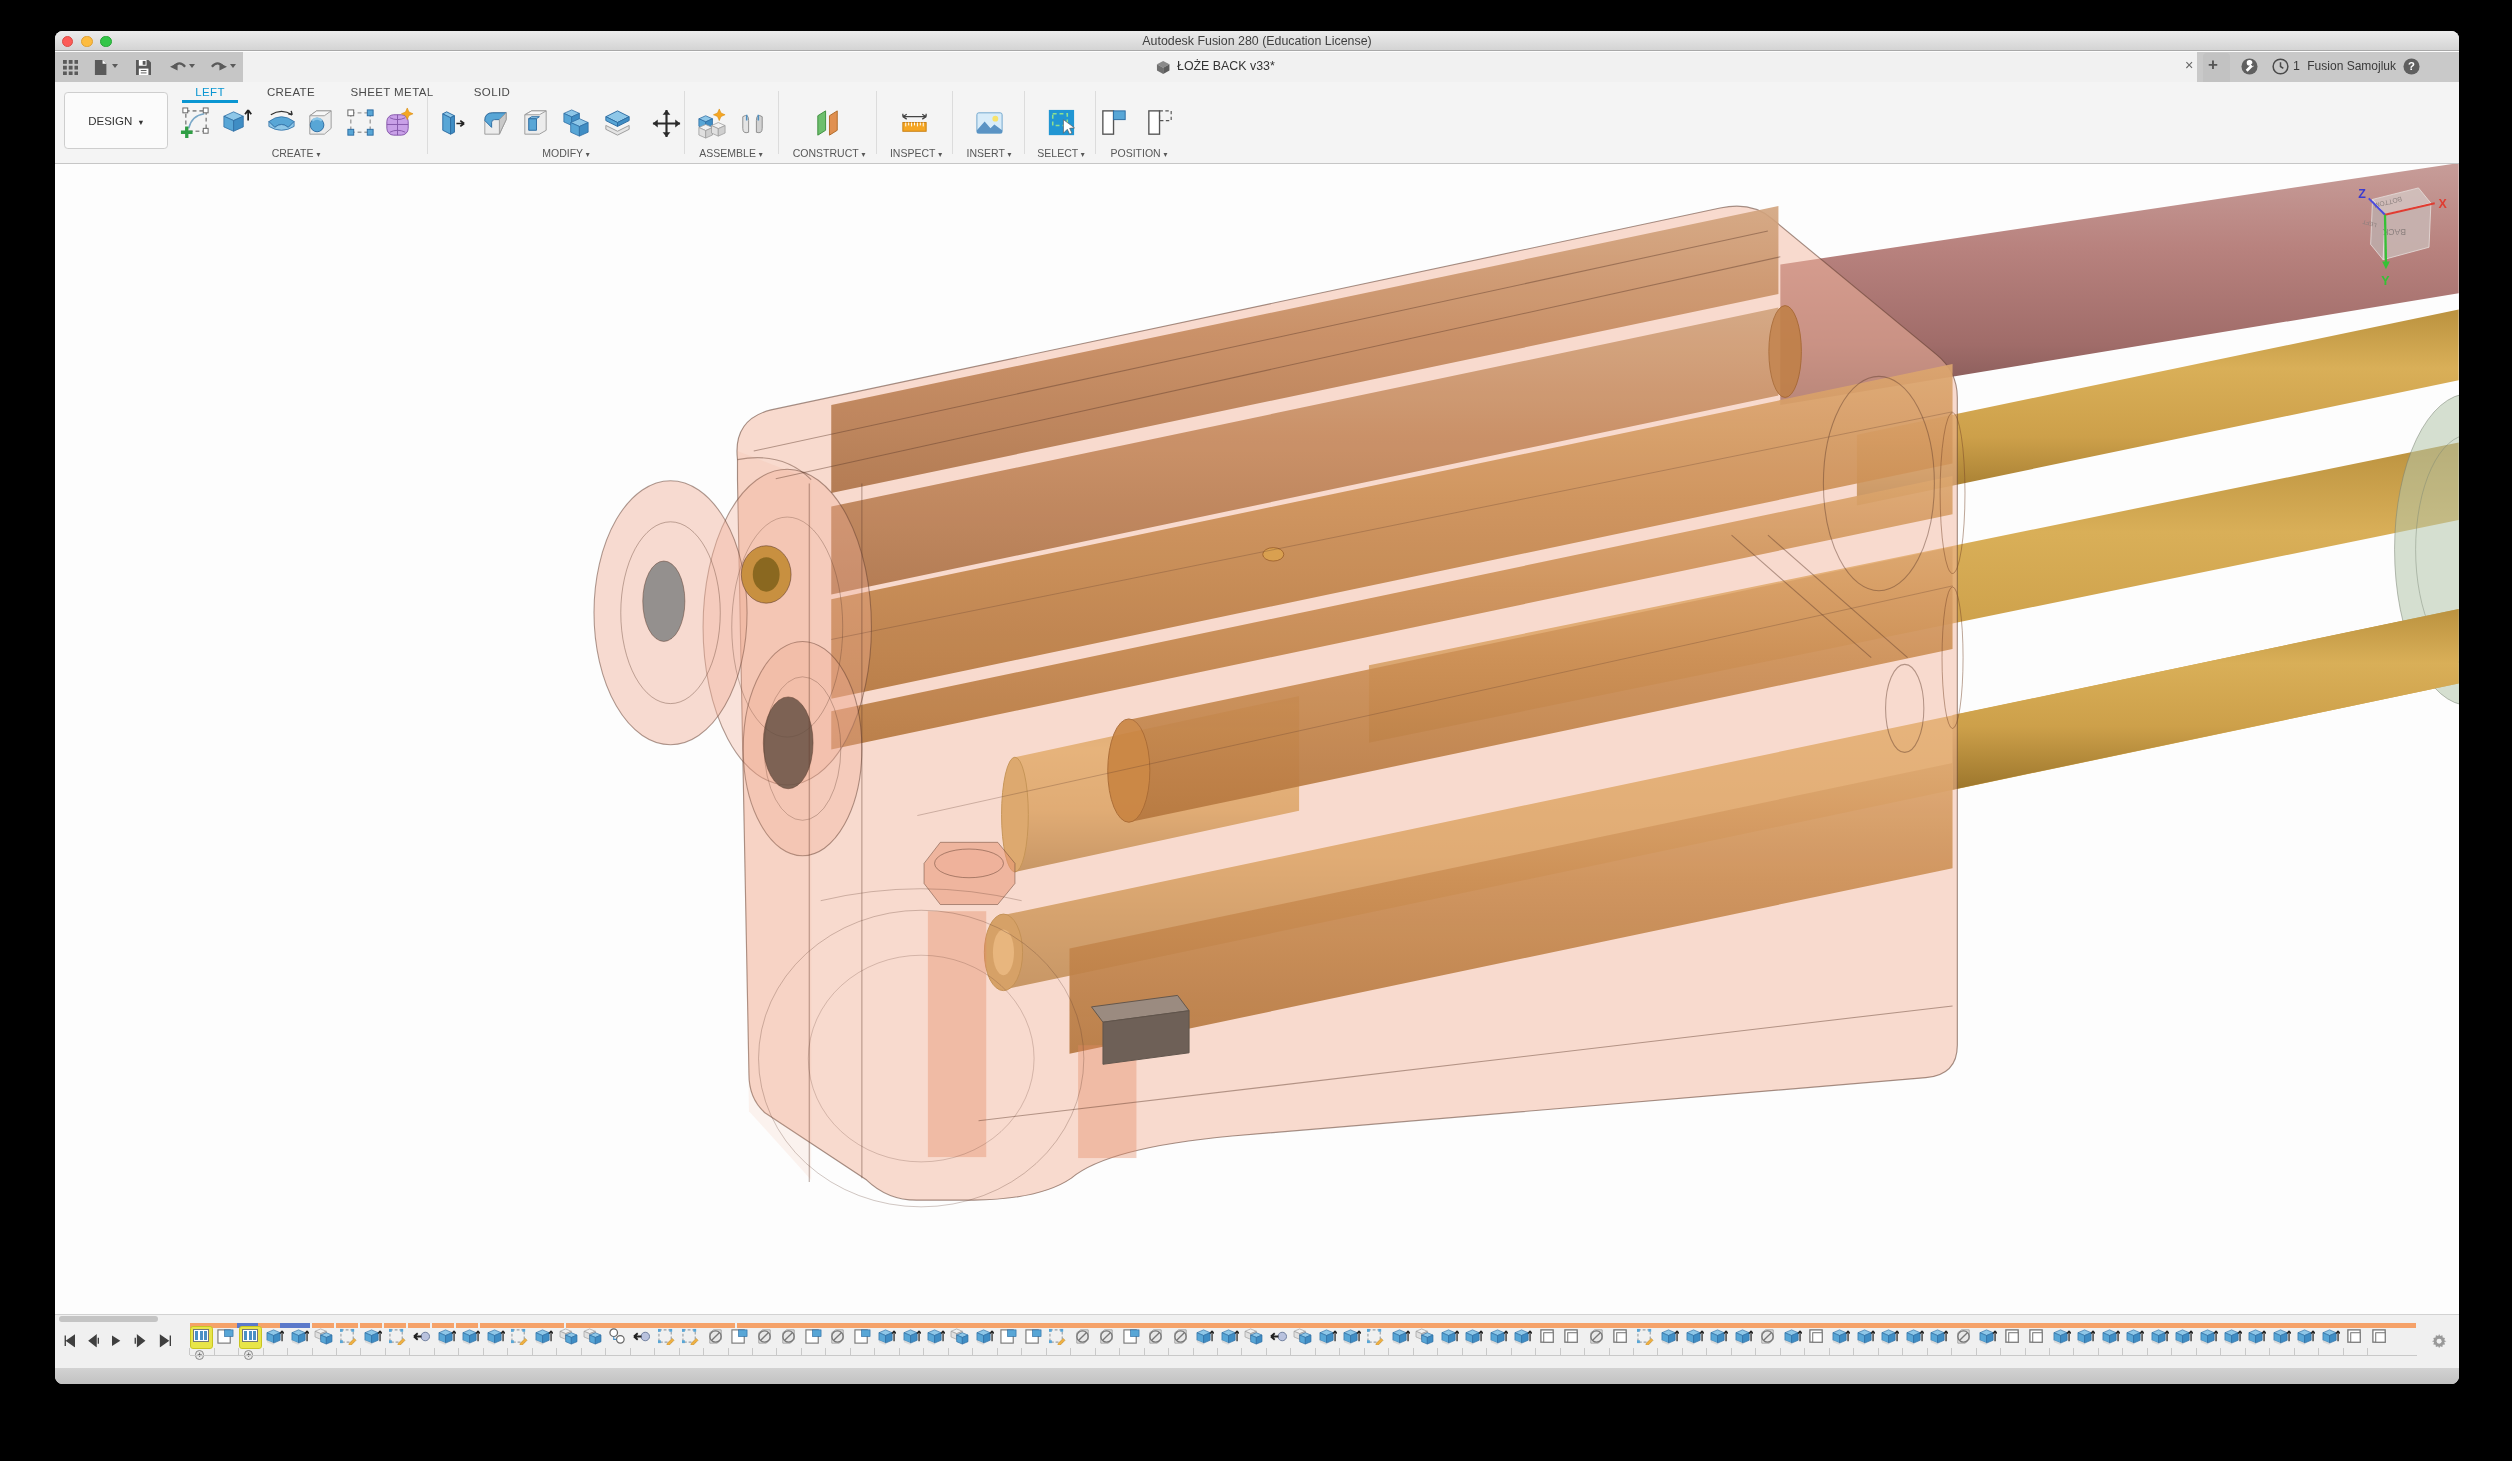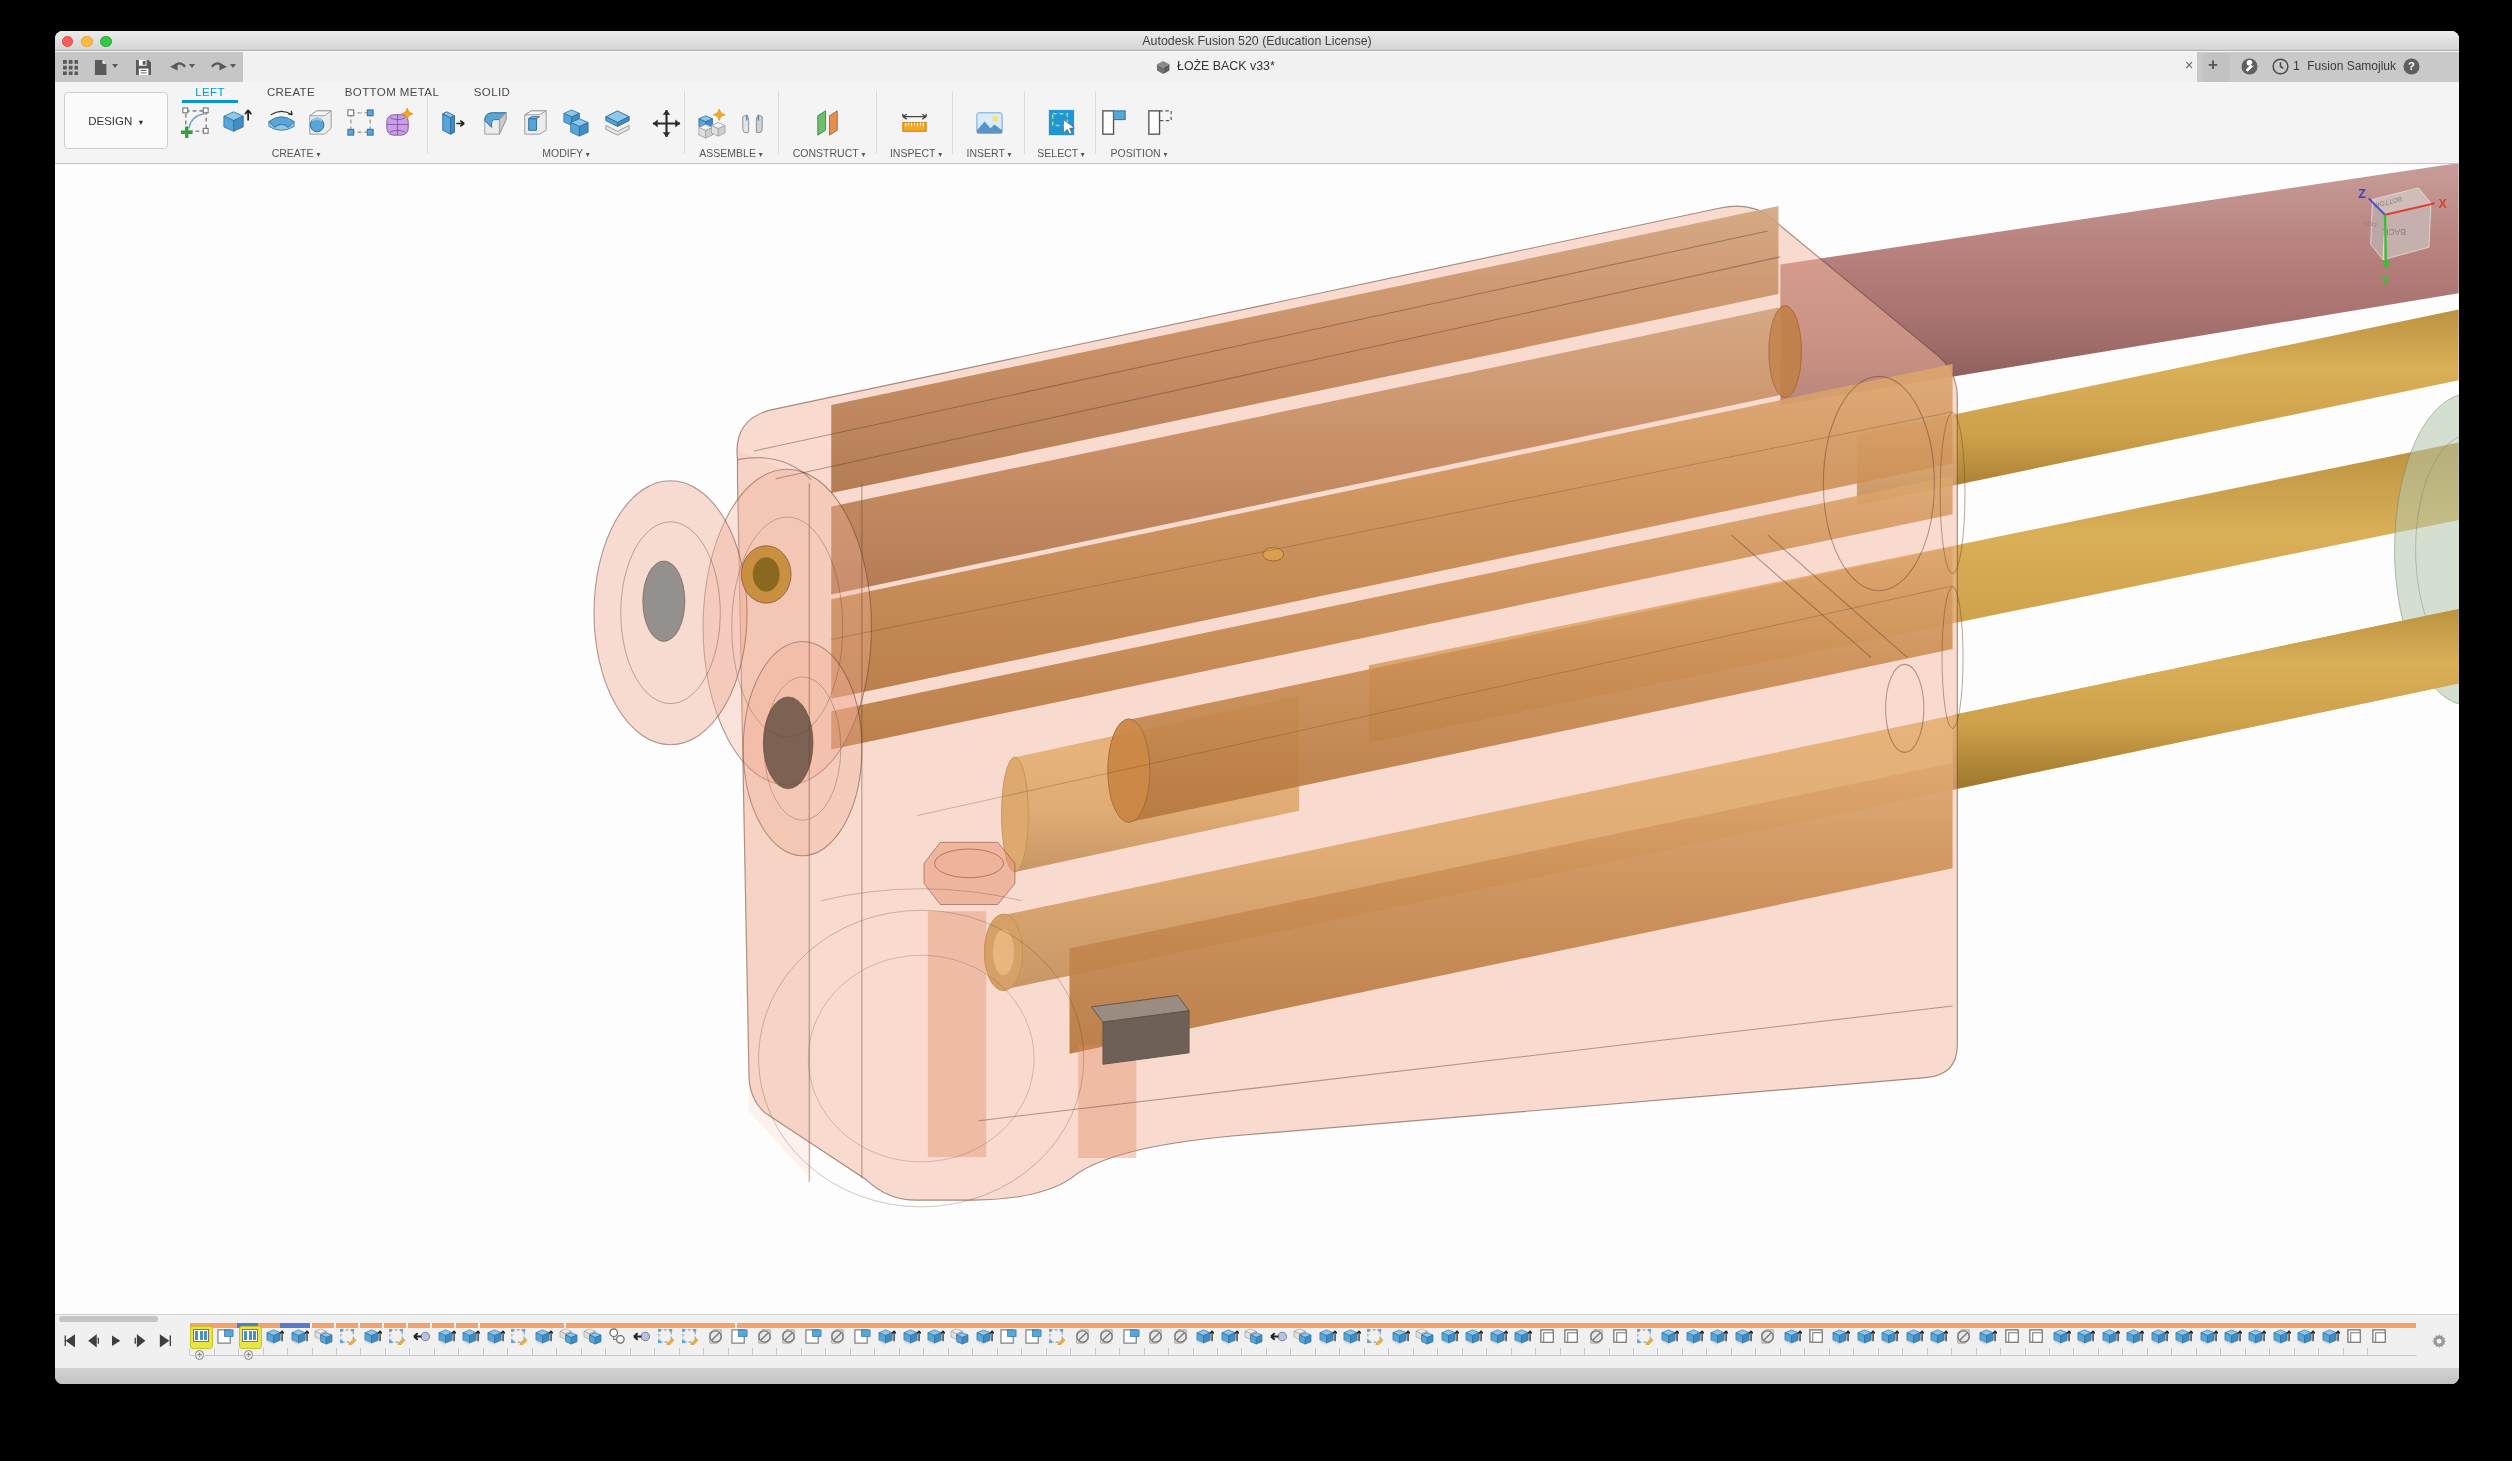--- a/index.html
+++ b/index.html
@@ -20,21 +20,21 @@
 #bstrip{position:absolute;left:0;top:1337px;width:2404px;height:16.3px;background:linear-gradient(#d2d2d2,#c2c2c2)}
 .titem{position:absolute;top:13.4px;width:19px;height:17px}
 .tstrip{position:absolute;top:7.7px;height:5.7px;background:#f5a269}
 .tick{position:absolute;top:33px;width:1px;height:6.7px;background:#c9c9c9}
 </style></head><body>
 <div id="win">
     <div id="titlebar">
       <div class="tl" style="left:6.7px;background:#fc5b57;border:0.5px solid #d94c44"></div>
       <div class="tl" style="left:26px;background:#fdbc40;border:0.5px solid #dfa033"></div>
       <div class="tl" style="left:45px;background:#34c648;border:0.5px solid #27a436"></div>
-      <div id="ttext">Autodesk Fusion 520 (Education License)</div>
+      <div id="ttext">Autodesk Fusion 280 (Education License)</div>
     </div>
     <div id="appbar">
       <div id="qat"></div>
       <div id="doctab"></div>
       <div style="position:absolute;left:7.7px;top:7.7px"><svg width="15.3" height="15.3" viewBox="0 0 16 16">
           <rect x="0" y="0" width="4" height="4" fill="#5a5a5a"></rect>
           <rect x="0" y="6" width="4" height="4" fill="#5a5a5a"></rect>
           <rect x="0" y="12" width="4" height="4" fill="#5a5a5a"></rect>
           <rect x="6" y="0" width="4" height="4" fill="#5a5a5a"></rect>
           <rect x="6" y="6" width="4" height="4" fill="#5a5a5a"></rect>
@@ -86,21 +86,21 @@
       <div style="position:absolute;left:2218px;top:6.7px;width:123px;text-align:right;font-size:12px;color:#3a3a3a">Fusion Samojluk</div>
       <div style="position:absolute;left:2348px;top:5.7px"><svg width="17" height="17" viewBox="0 0 18 18">
           <circle cx="9" cy="9" r="8.5" fill="#5f5f5f"></circle>
           <text x="9" y="13" font-size="12" font-family="Liberation Sans" font-weight="bold" fill="#fff" text-anchor="middle">?</text>
         </svg></div>
     </div>
     <div id="ribbon"></div>
     <div id="designbtn">DESIGN &nbsp;<span style="font-size:8.6px">▾</span></div>
     <div class="tab" style="left:155px;transform:translateX(-50%);color:#0a96d2">LEFT</div>
     <div class="tab" style="left:236px;transform:translateX(-50%);color:#4a4a4a">CREATE</div>
-    <div class="tab" style="left:337px;transform:translateX(-50%);color:#4a4a4a">BOTTOM METAL</div>
+    <div class="tab" style="left:337px;transform:translateX(-50%);color:#4a4a4a">SHEET METAL</div>
     <div class="tab" style="left:437px;transform:translateX(-50%);color:#4a4a4a">SOLID</div>
     <div style="position:absolute;left:127px;top:69px;width:56px;height:3.3px;background:#0a96d2"></div>
     <div class="ricon" style="left:124px"><svg width="33" height="33" viewBox="0 0 34 34">
         <rect x="7" y="4" width="21" height="21" fill="none" stroke="#8f8f8f" stroke-width="1.6" stroke-dasharray="4,3"></rect>
         <path d="M10,22 Q13,9 26,7" fill="none" stroke="#7aa8c8" stroke-width="1.6"></path>
         <rect x="4" y="1" width="5" height="5" fill="#fff" stroke="#666"></rect>
         <rect x="25" y="1" width="5" height="5" fill="#fff" stroke="#666"></rect>
         <rect x="25" y="22" width="5" height="5" fill="#fff" stroke="#666"></rect>
         <path d="M8,20 v12 M2,26 h12" stroke="#2f9e44" stroke-width="3.4"></path>
       </svg></div>

